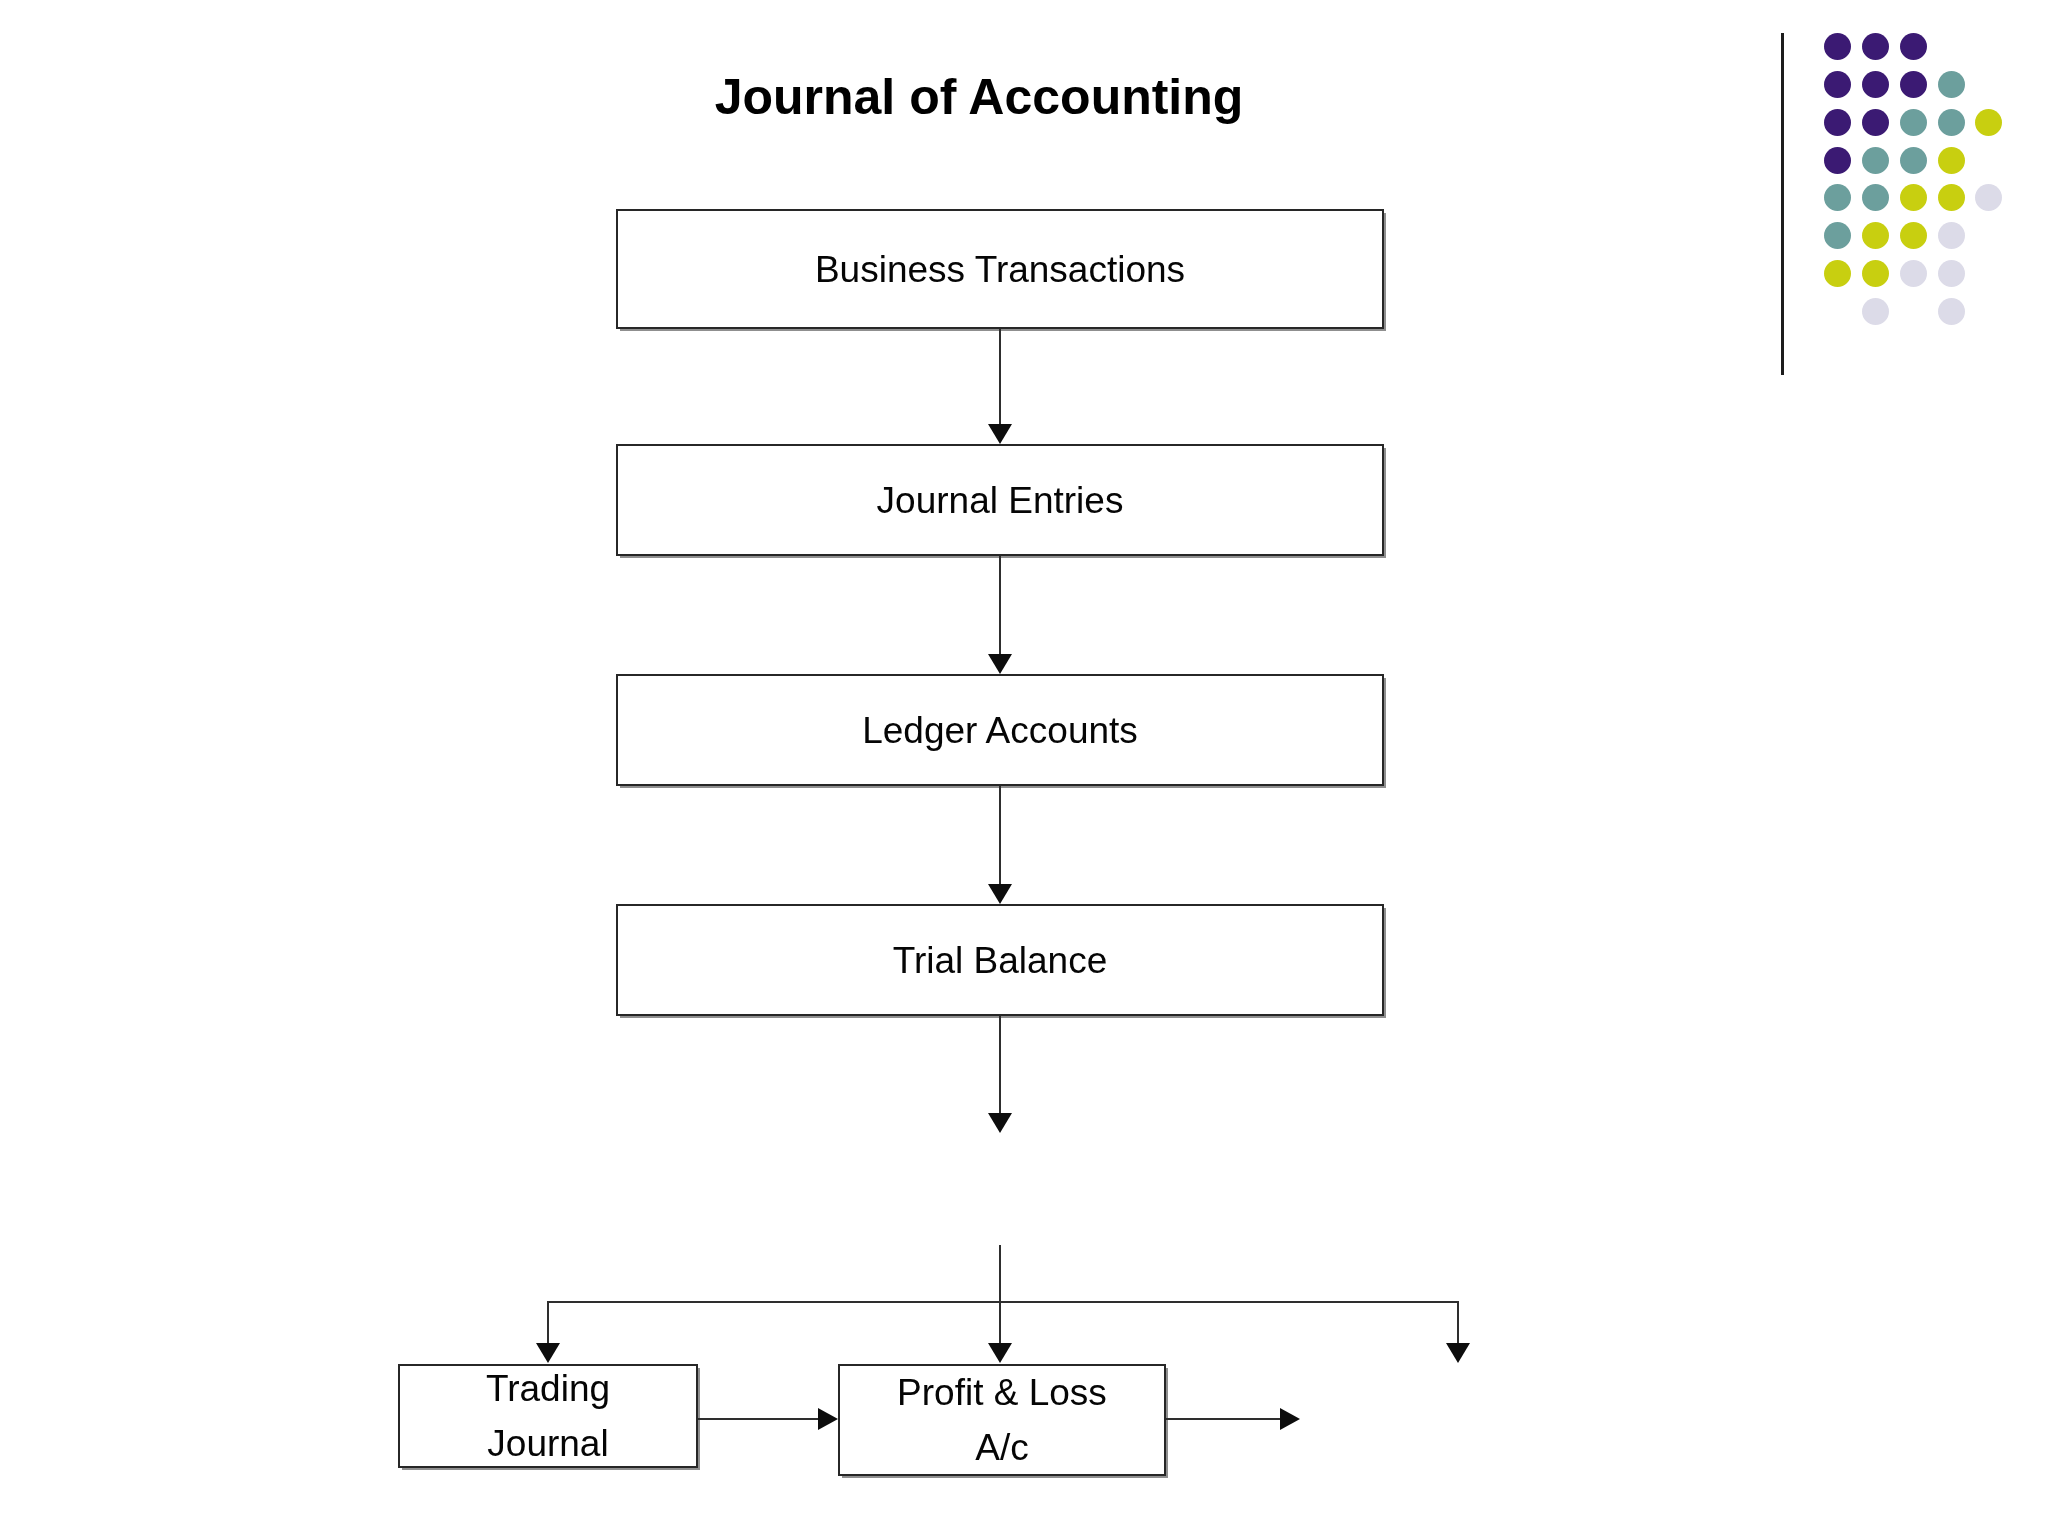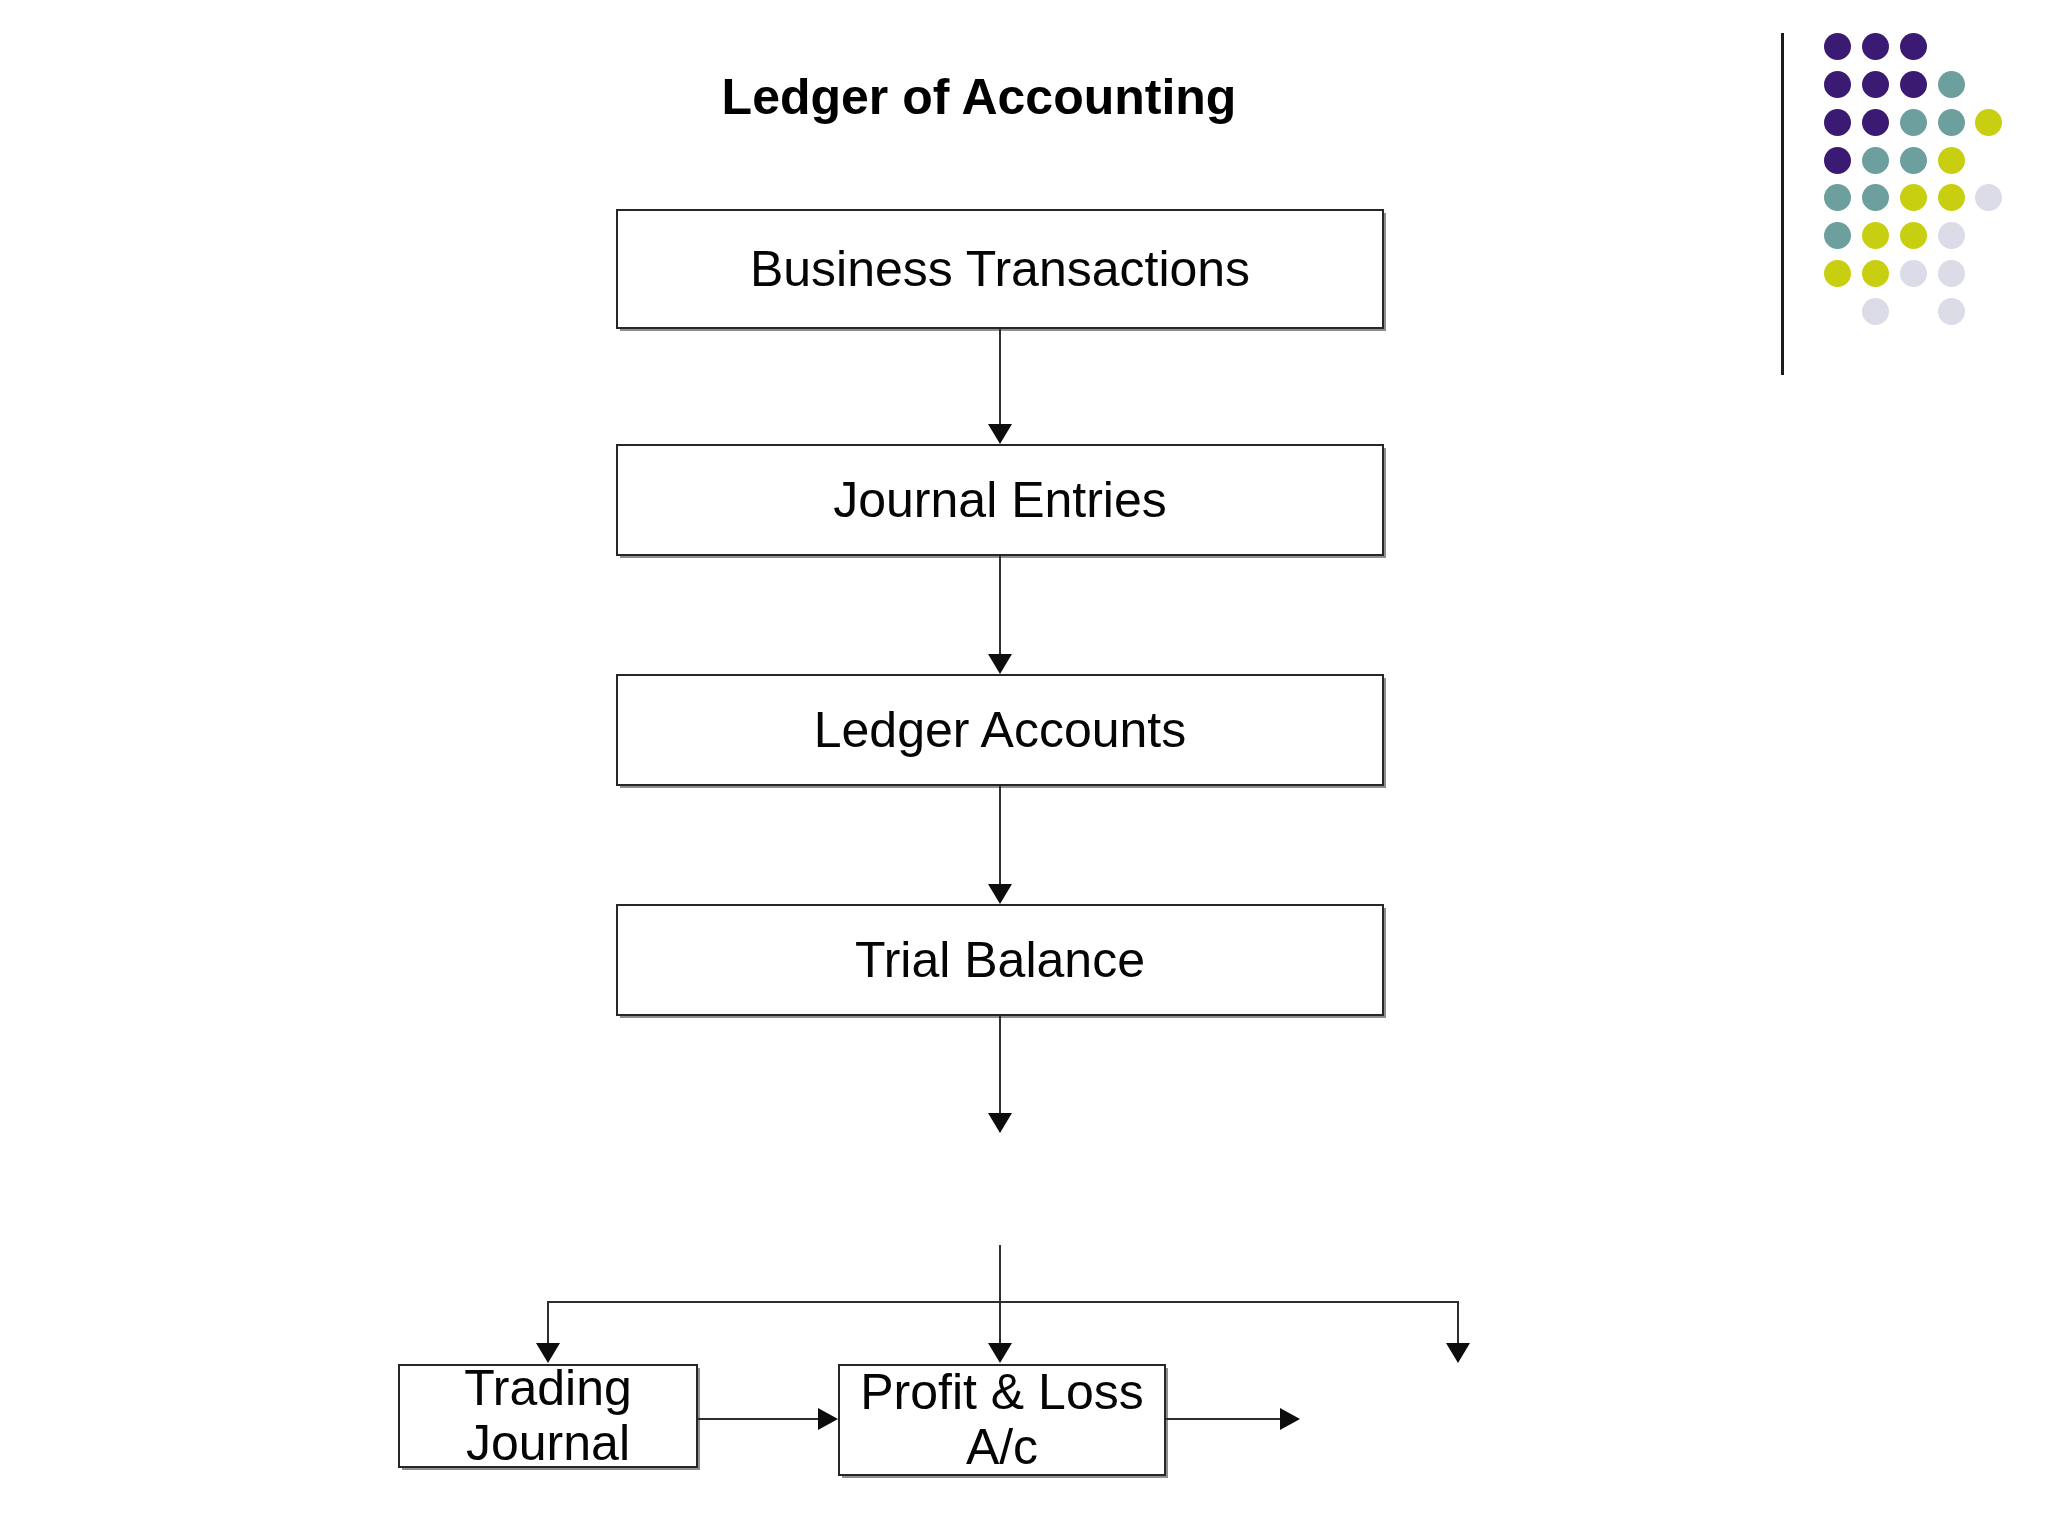--- a/index.html
+++ b/index.html
@@ -31,21 +31,21 @@
     position: absolute;
     box-sizing: border-box;
     background: #ffffff;
     border: 2px solid #272727;
     box-shadow: 3px 3px 0 -1px #8f8f8f;
     display: flex;
     flex-direction: column;
     align-items: center;
     justify-content: center;
     text-align: center;
-    font-size: 50px;
+    font-size: 37px;
     line-height: 55px;
     color: #050505;
   }
   .node { left: 616px; width: 768px; height: 112px; }
 
   
   .vline { position: absolute; width: 2px; background: #2e2e2e; }
   .hline { position: absolute; height: 2px; background: #2e2e2e; }
   .ah-down {
     position: absolute; width: 0; height: 0;
@@ -74,21 +74,21 @@
     grid-template-columns: repeat(5, 37.75px);
     grid-auto-rows: 37.75px;
   }
   .dot { width: 27px; height: 27px; border-radius: 50%; margin: auto; }
 </style>
 </head>
 <body>
 
 <div class="slide">
 
-  <div class="title">Ledger of Accounting</div>
+  <div class="title">Journal of Accounting</div>
 
   <div class="deco-rule"></div>
   <div class="dots-grid">
       <span class="dot" style="background: rgb(59, 26, 115);"></span>
       <span class="dot" style="background: rgb(59, 26, 115);"></span>
       <span class="dot" style="background: rgb(59, 26, 115);"></span>
       <span class="dot" style="visibility: hidden;"></span>
       <span class="dot" style="visibility: hidden;"></span>
       <span class="dot" style="background: rgb(59, 26, 115);"></span>
       <span class="dot" style="background: rgb(59, 26, 115);"></span>

